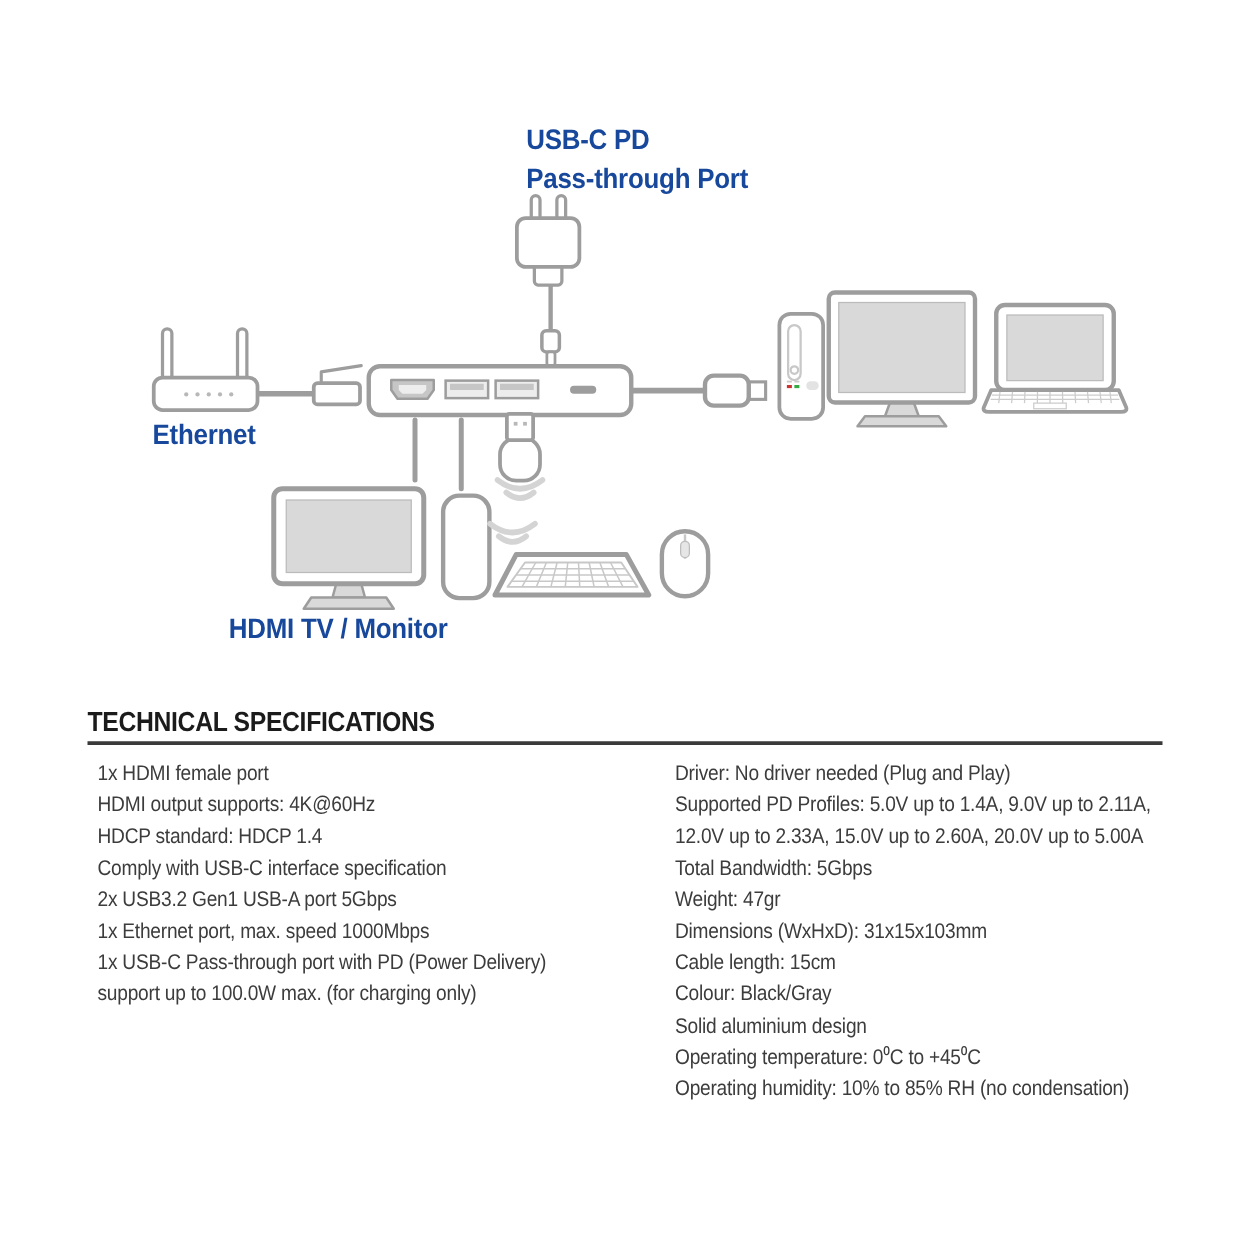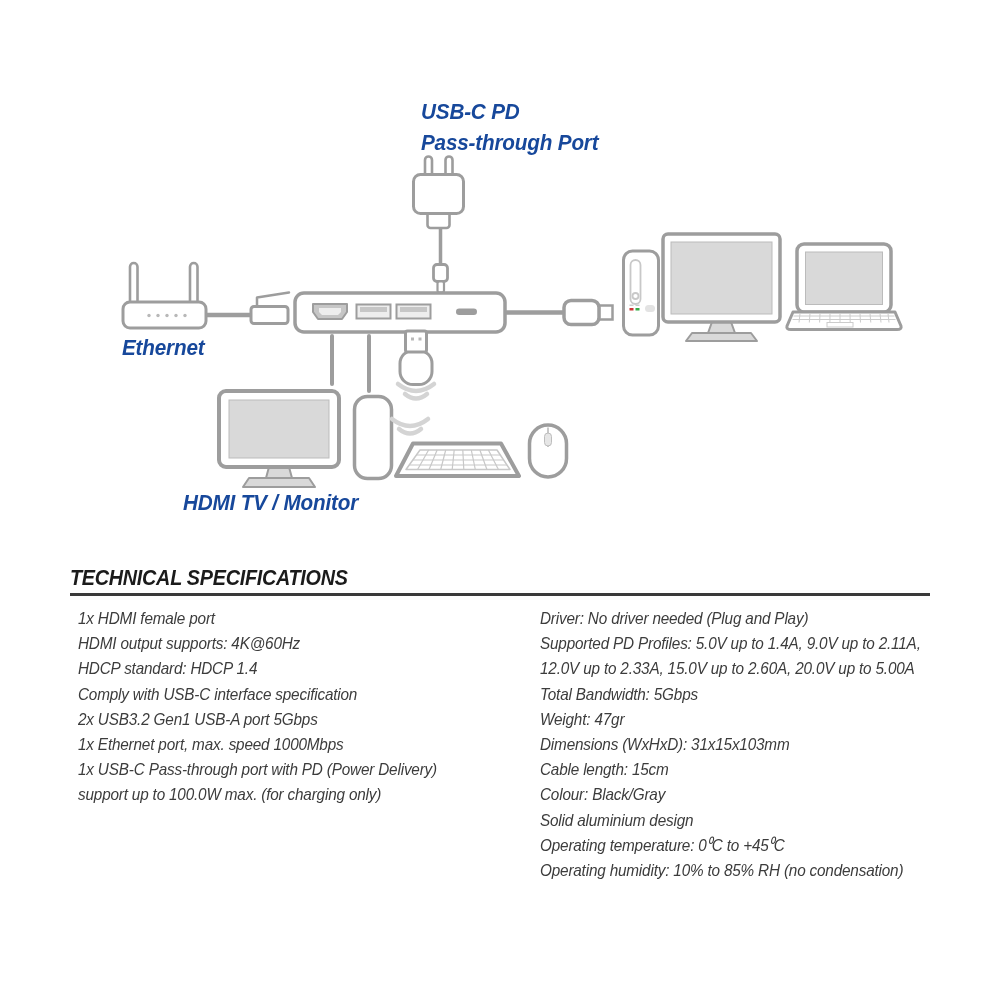--- a/index.html
+++ b/index.html
@@ -1,17 +1,17 @@
 <!DOCTYPE html>
 <html><head>
 <meta charset="utf-8">
 <style>
   html,body{margin:0;padding:0;background:#ffffff;}
   body{width:1000px;height:1000px;position:relative;font-family:"Liberation Sans",sans-serif;overflow:hidden;}
-  .stage{position:absolute;left:0;top:0;width:847px;height:1000px;font-style:italic;}
+  .stage{position:absolute;left:0;top:0;width:847px;height:1000px;}
   svg{position:absolute;left:0;top:0;}
 
   .diagram-label{
     position:absolute;
     font-weight:bold;
     font-size:22.5px;
     line-height:31px;
     color:#17489b;
     white-space:pre-line;
     letter-spacing:-0.2px;

